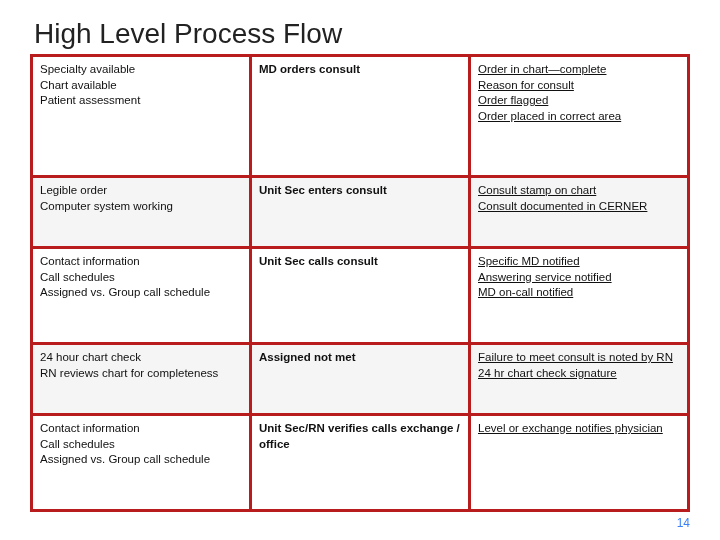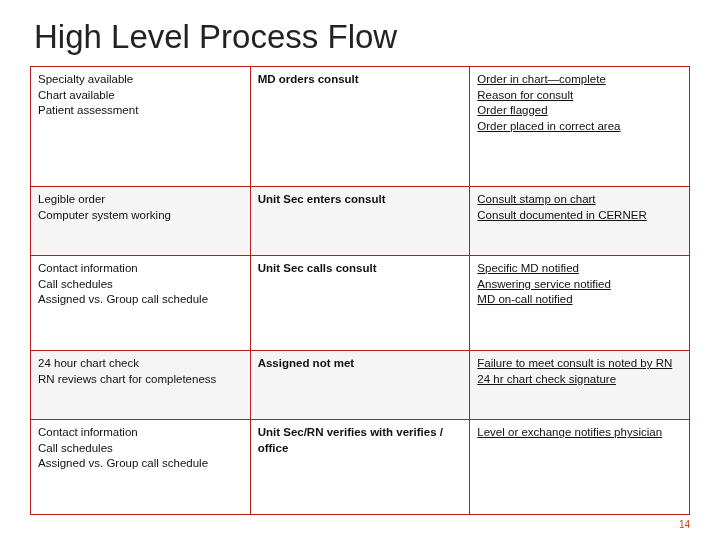--- a/index.html
+++ b/index.html
@@ -12,24 +12,24 @@
       position: relative;
     }
     .page {
       width: 720px;
       height: 540px;
       padding: 18px 30px 10px 30px;
       display: flex;
       flex-direction: column;
     }
     h1 {
-      font-size: 33px;
+      font-size: 28px;
       font-weight: normal;
       color: #222;
-      margin-bottom: 10px;
+      margin-bottom: 4px;
       padding-left: 4px;
     }
     .flow-container {
       display: flex;
       flex-direction: column;
       flex: 1;
     }
     
     .header-row {
       display: flex;
@@ -78,41 +78,41 @@
       color: #222;
       letter-spacing: 0.5px;
     }
     
     .flow-table {
       width: 100%;
       border-collapse: collapse;
       flex: 1;
     }
     .flow-table td {
-      border: 1px solid #b91c1c;
+      border: 3px solid #b91c1c;
       padding: 5px 7px;
       font-size: 11.5px;
       vertical-align: top;
       line-height: 1.35;
       color: #111;
     }
     .flow-table tr:nth-child(even) td {
       background: #f5f5f5;
     }
     .flow-table tr:nth-child(odd) td {
       background: #ffffff;
     }
     .col-inputs { width: 33.33%; }
     .col-process { width: 33.33%; }
     .col-outputs { width: 33.33%; text-decoration: underline; }
     .process-bold { font-weight: bold; margin-left: 48px; }
     .page-number {
       text-align: right;
-      font-size: 10px;
-      color: #c2410c;
+      font-size: 12px;
+      color: #3b82f6;
       padding-top: 4px;
     }
   </style>
 </head>
 <body>
 
 <div class="page">
   <h1>High Level Process Flow</h1>
 
   <div class="flow-container">
@@ -135,21 +135,21 @@
             <td class="col-process process-bold">Unit Sec calls consult</td>
             <td class="col-outputs">Specific MD notified<br>Answering service notified<br>MD on-call notified</td>
           </tr>
           <tr>
             <td class="col-inputs">24 hour chart check<br>RN reviews chart for completeness</td>
             <td class="col-process process-bold">Assigned not met</td>
             <td class="col-outputs">Failure to meet consult is noted by RN<br>24 hr chart check signature</td>
           </tr>
           <tr>
             <td class="col-inputs">Contact information<br>Call schedules<br>Assigned vs. Group call schedule</td>
-            <td class="col-process process-bold">Unit Sec/RN verifies with verifies / office</td>
+            <td class="col-process process-bold">Unit Sec/RN verifies calls exchange / office</td>
             <td class="col-outputs">Level or exchange notifies physician</td>
           </tr>
         </tbody>
     </table>
   </div>
 
   <div class="page-number">14</div>
 </div>
 
 </body></html>

